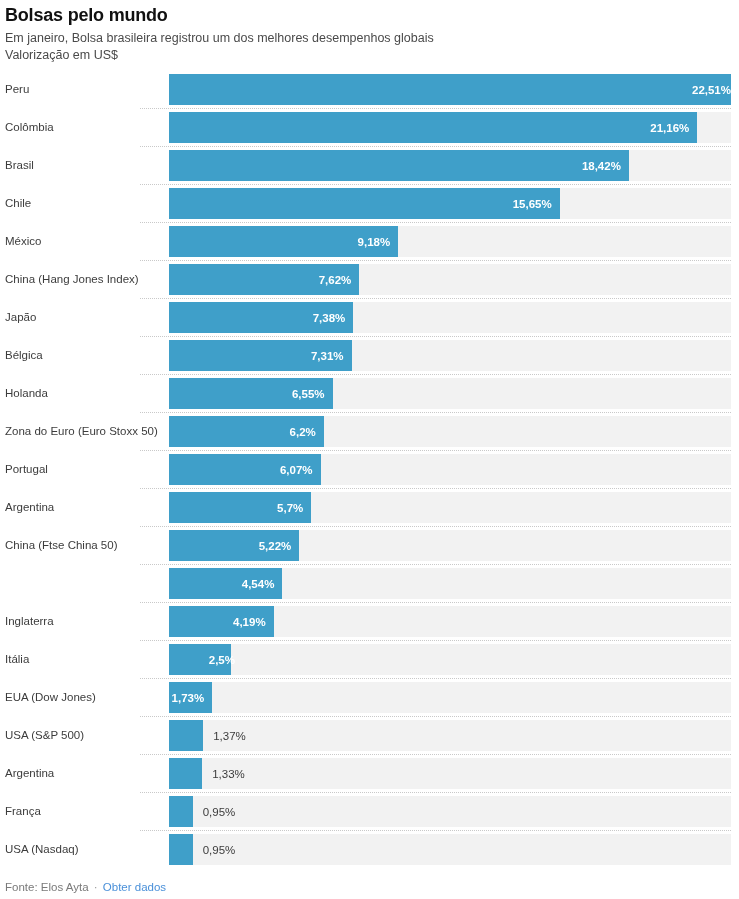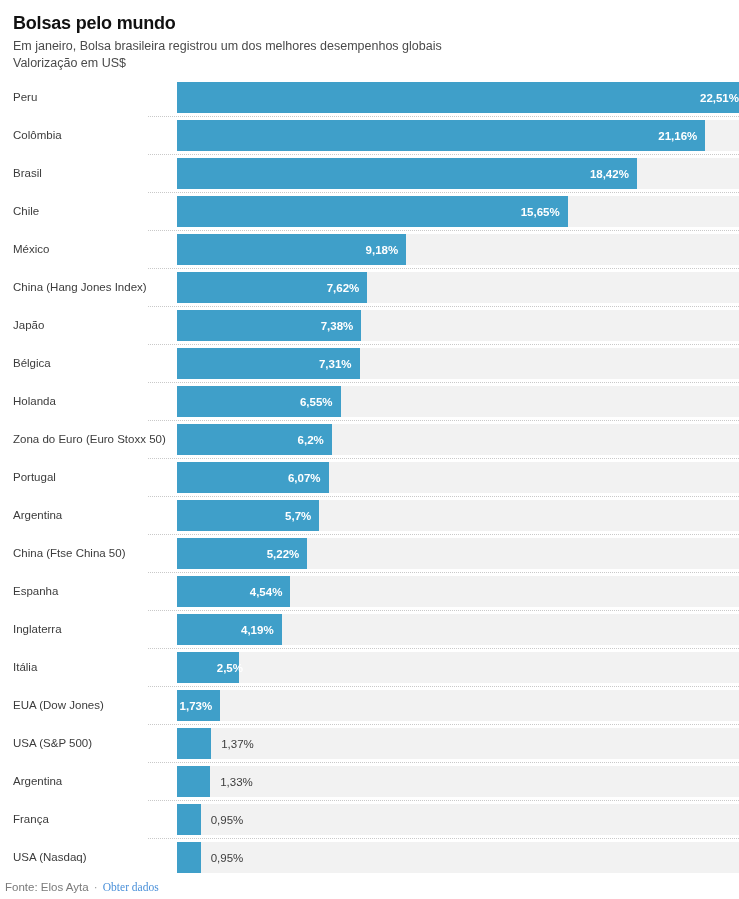--- a/index.html
+++ b/index.html
@@ -12,21 +12,21 @@
     width: 739px;
     height: 899px;
     font-family: "Liberation Sans", sans-serif;
     color: #333333;
     overflow: hidden;
   }
   .page {
     position: relative;
     width: 739px;
     height: 899px;
-    padding: 8px;
+    padding: 0;
   }
   .header {
     padding: 4px 6px 0 5px;
   }
   .chart-title {
     font-size: 18px;
     font-weight: bold;
     color: #111111;
     letter-spacing: -0.2px;
     line-height: 22px;
@@ -127,21 +127,20 @@
     white-space: nowrap;
   }
   .footer .sep {
     color: #9a9a9a;
     padding: 0 2px;
   }
   .footer .link {
     color: #4a90d9;
     text-decoration: none;
     cursor: pointer;
-    font-family: Liberation Serif, serif;
   }
 </style>
 </head>
 <body>
 
 <div class="page">
 
   <div class="header">
     <h1 class="chart-title">Bolsas pelo mundo</h1>
     <p class="chart-subtitle">Em janeiro, Bolsa brasileira registrou um dos melhores desempenhos globais</p>
@@ -247,21 +246,20 @@
       <div class="row">
         <div class="divider"></div>
         <div class="row-label">China (Ftse China 50)</div>
         <div class="track">
           <div class="bar" style="width: 130.326px;"></div>
           <div class="bar-value-in" style="right: 439.674px;">5,22%</div>
         </div>
       </div>
       <div class="row">
         <div class="divider"></div>
-        <div class="row-label">Espanha</div>
         <div class="track">
           <div class="bar" style="width: 113.349px;"></div>
           <div class="bar-value-in" style="right: 456.651px;">4,54%</div>
         </div>
       </div>
       <div class="row">
         <div class="divider"></div>
         <div class="row-label">Inglaterra</div>
         <div class="track">
           <div class="bar" style="width: 104.61px;"></div>

